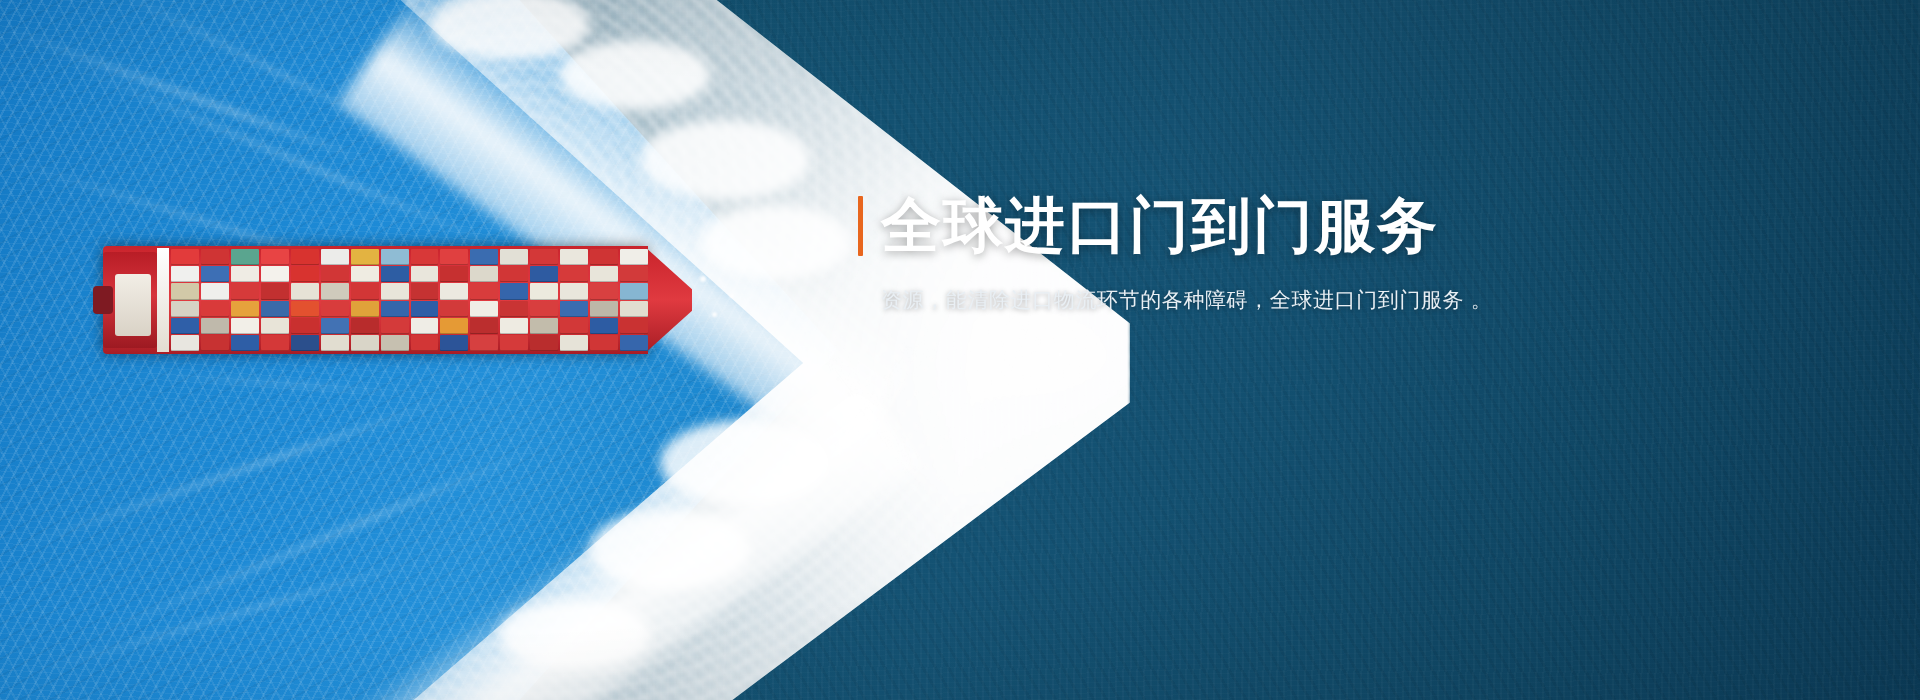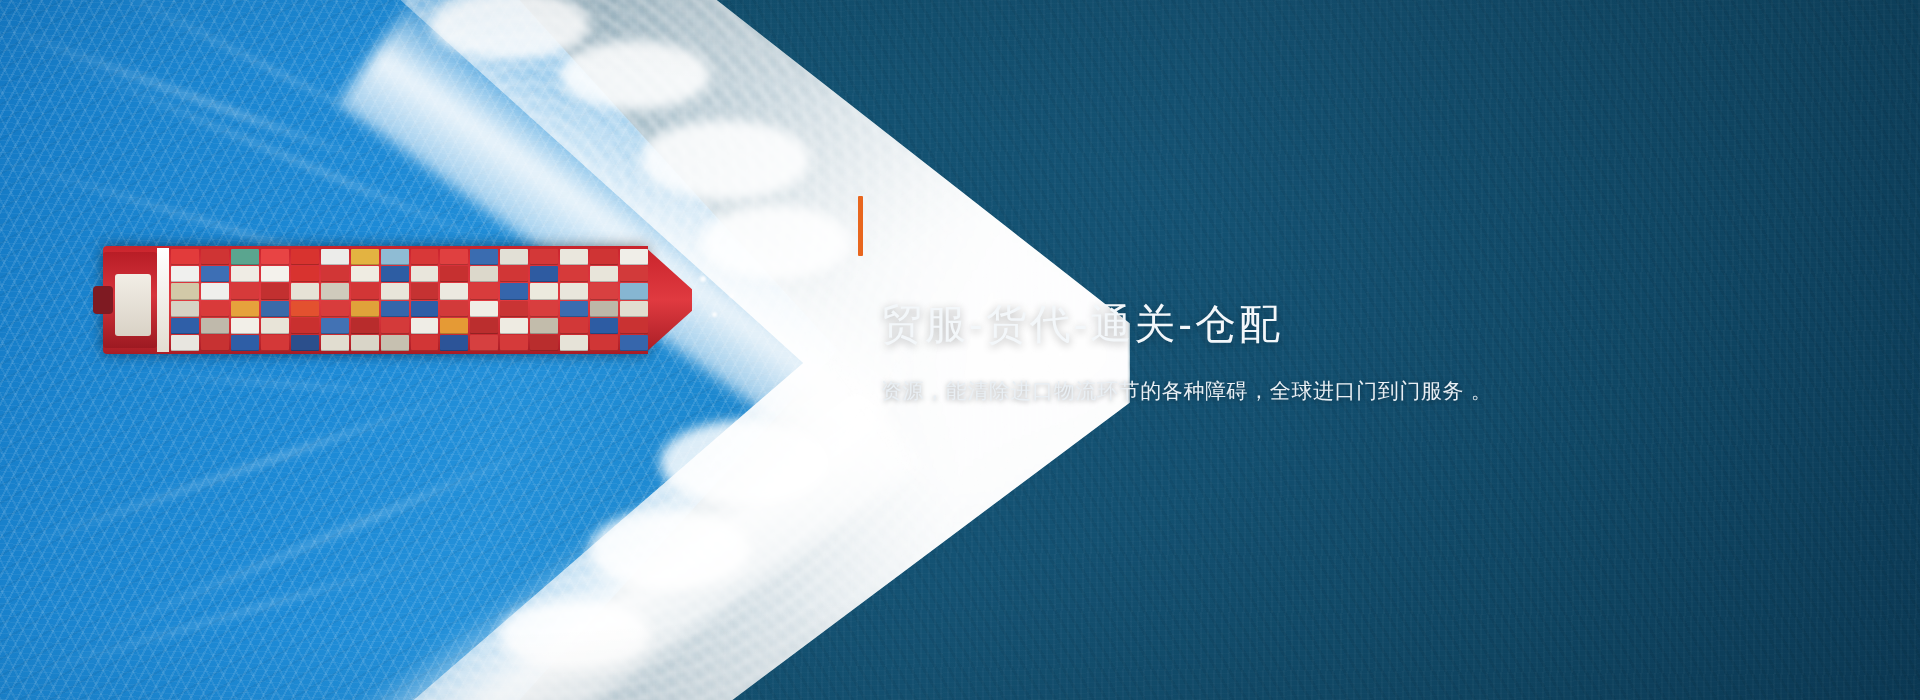--- a/index.html
+++ b/index.html
@@ -354,23 +354,23 @@
       </div>
     </div>
   </div>
 
   <div class="vignette"></div>
 
   <div class="content">
 
     <div class="title-row">
       <div class="accent-bar"></div>
+      <h1 class="title">全球进口门到门服务</h1>
     </div>
 
-    <div class="subtitle">贸服-货代-通关-仓配</div>
 
     <div class="desc">
       <div class="desc-line">资源，能清除进口物流环节的各种障碍，全球进口门到门服务 。</div>
     </div>
 
   </div>
 
 </div>
 
 </body></html>

